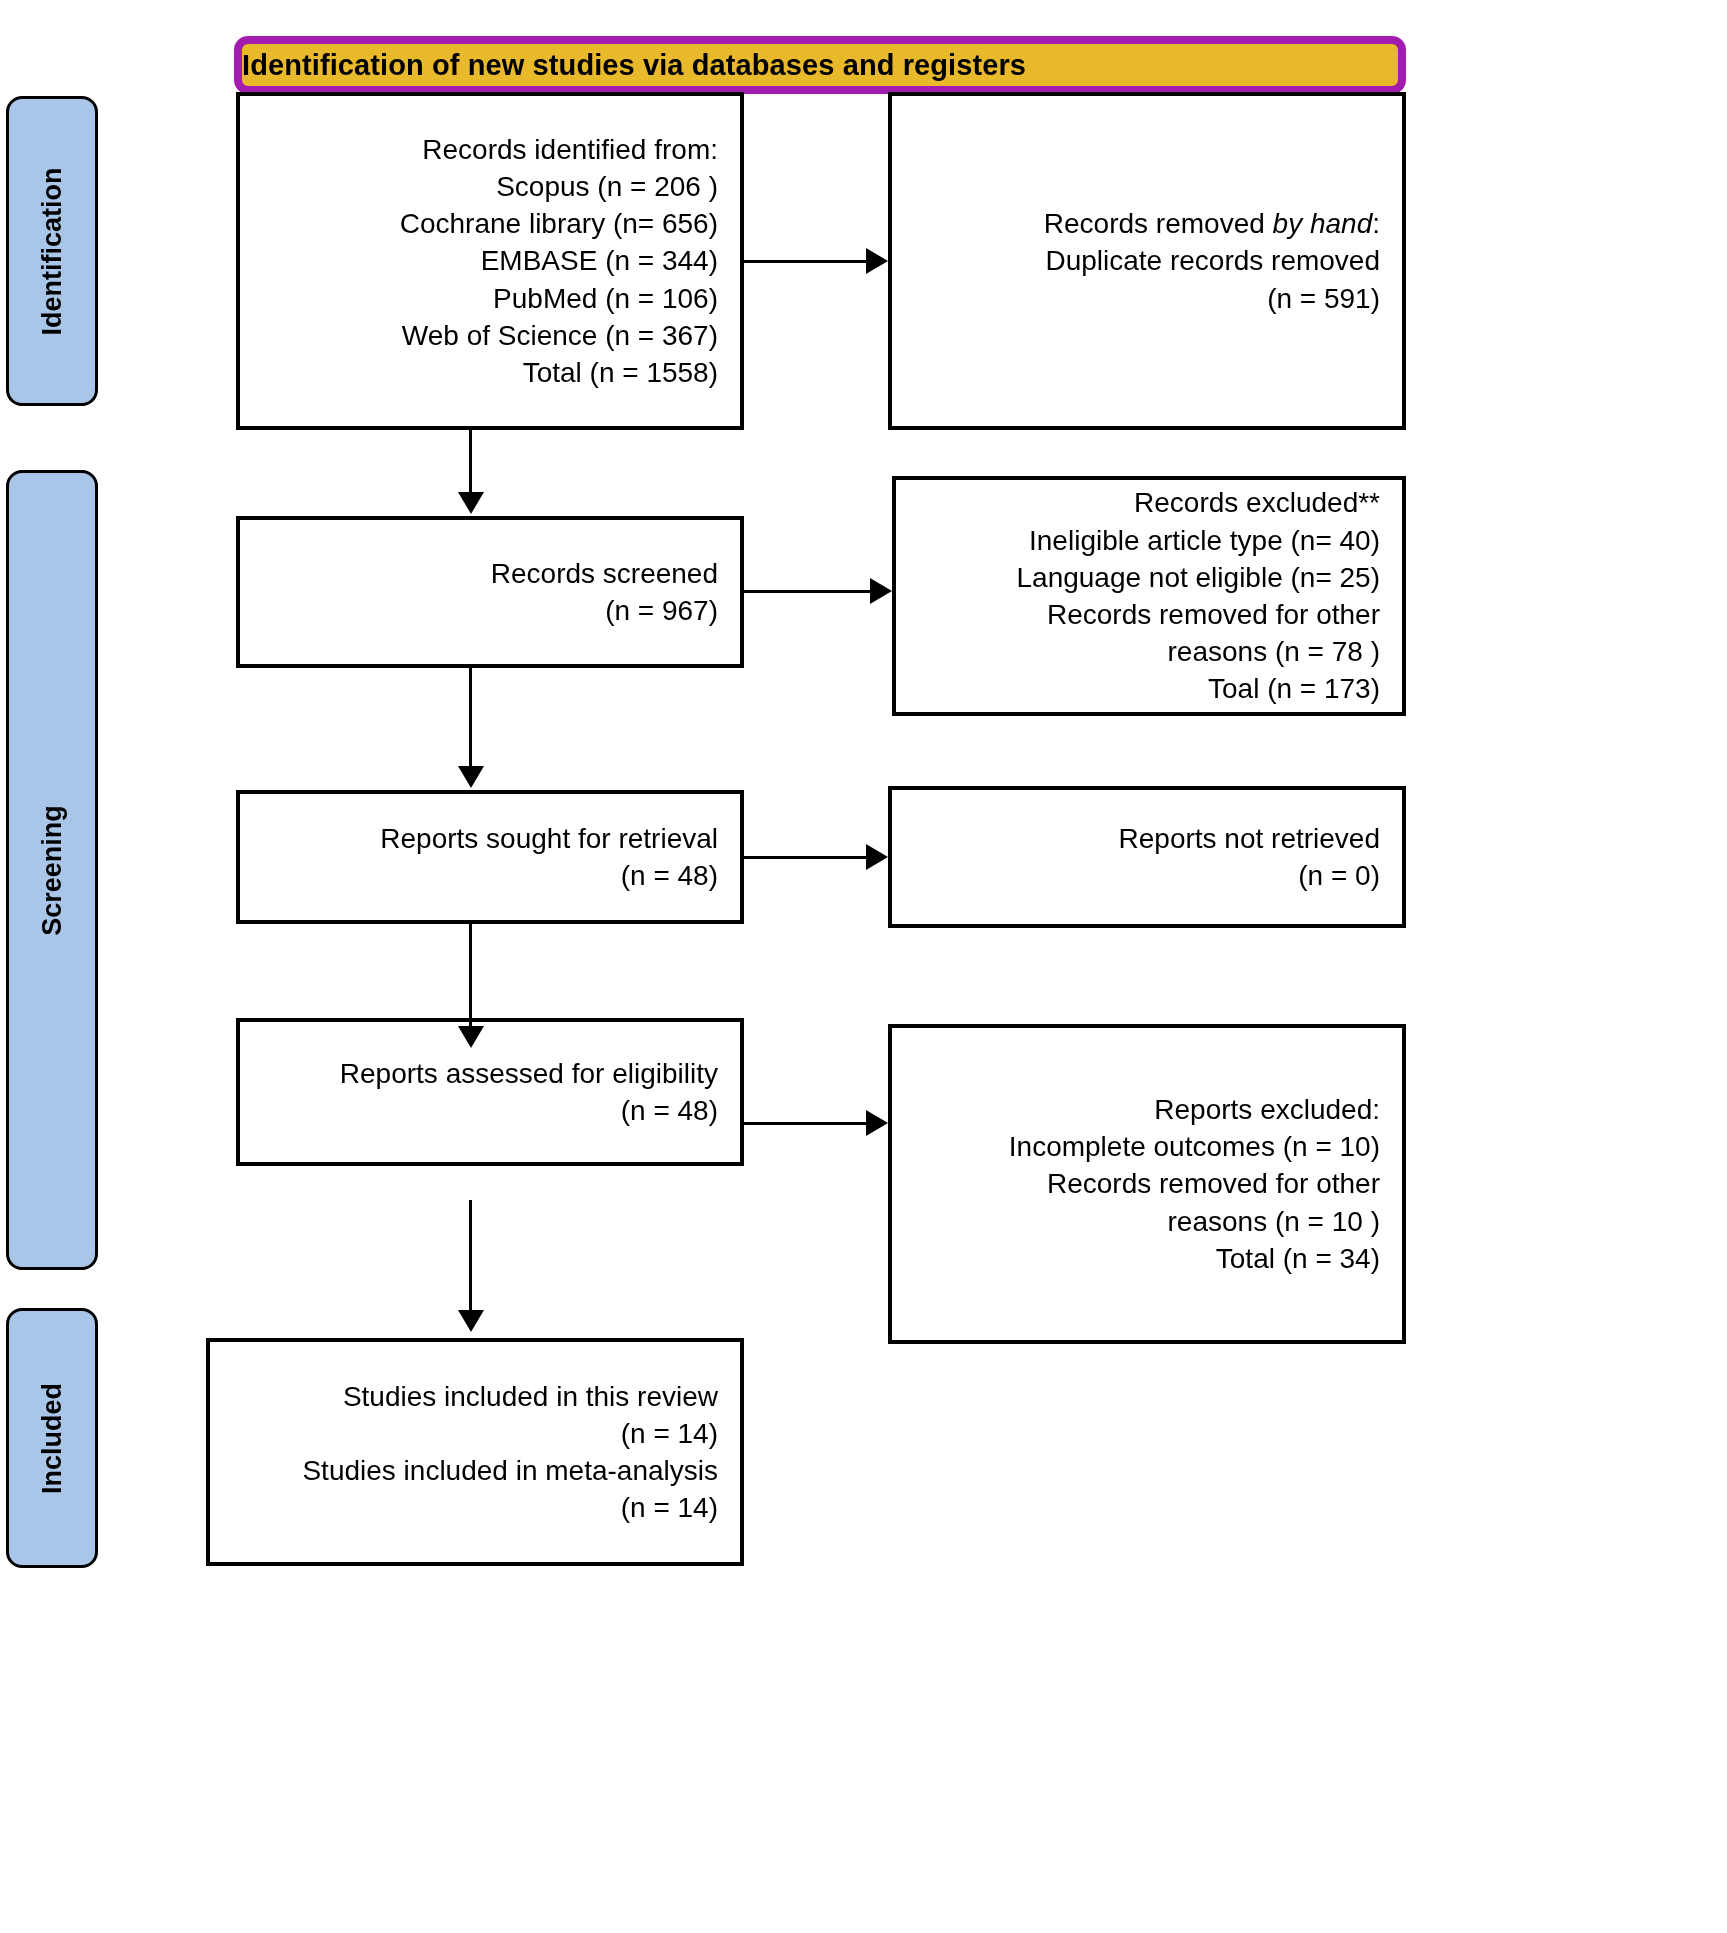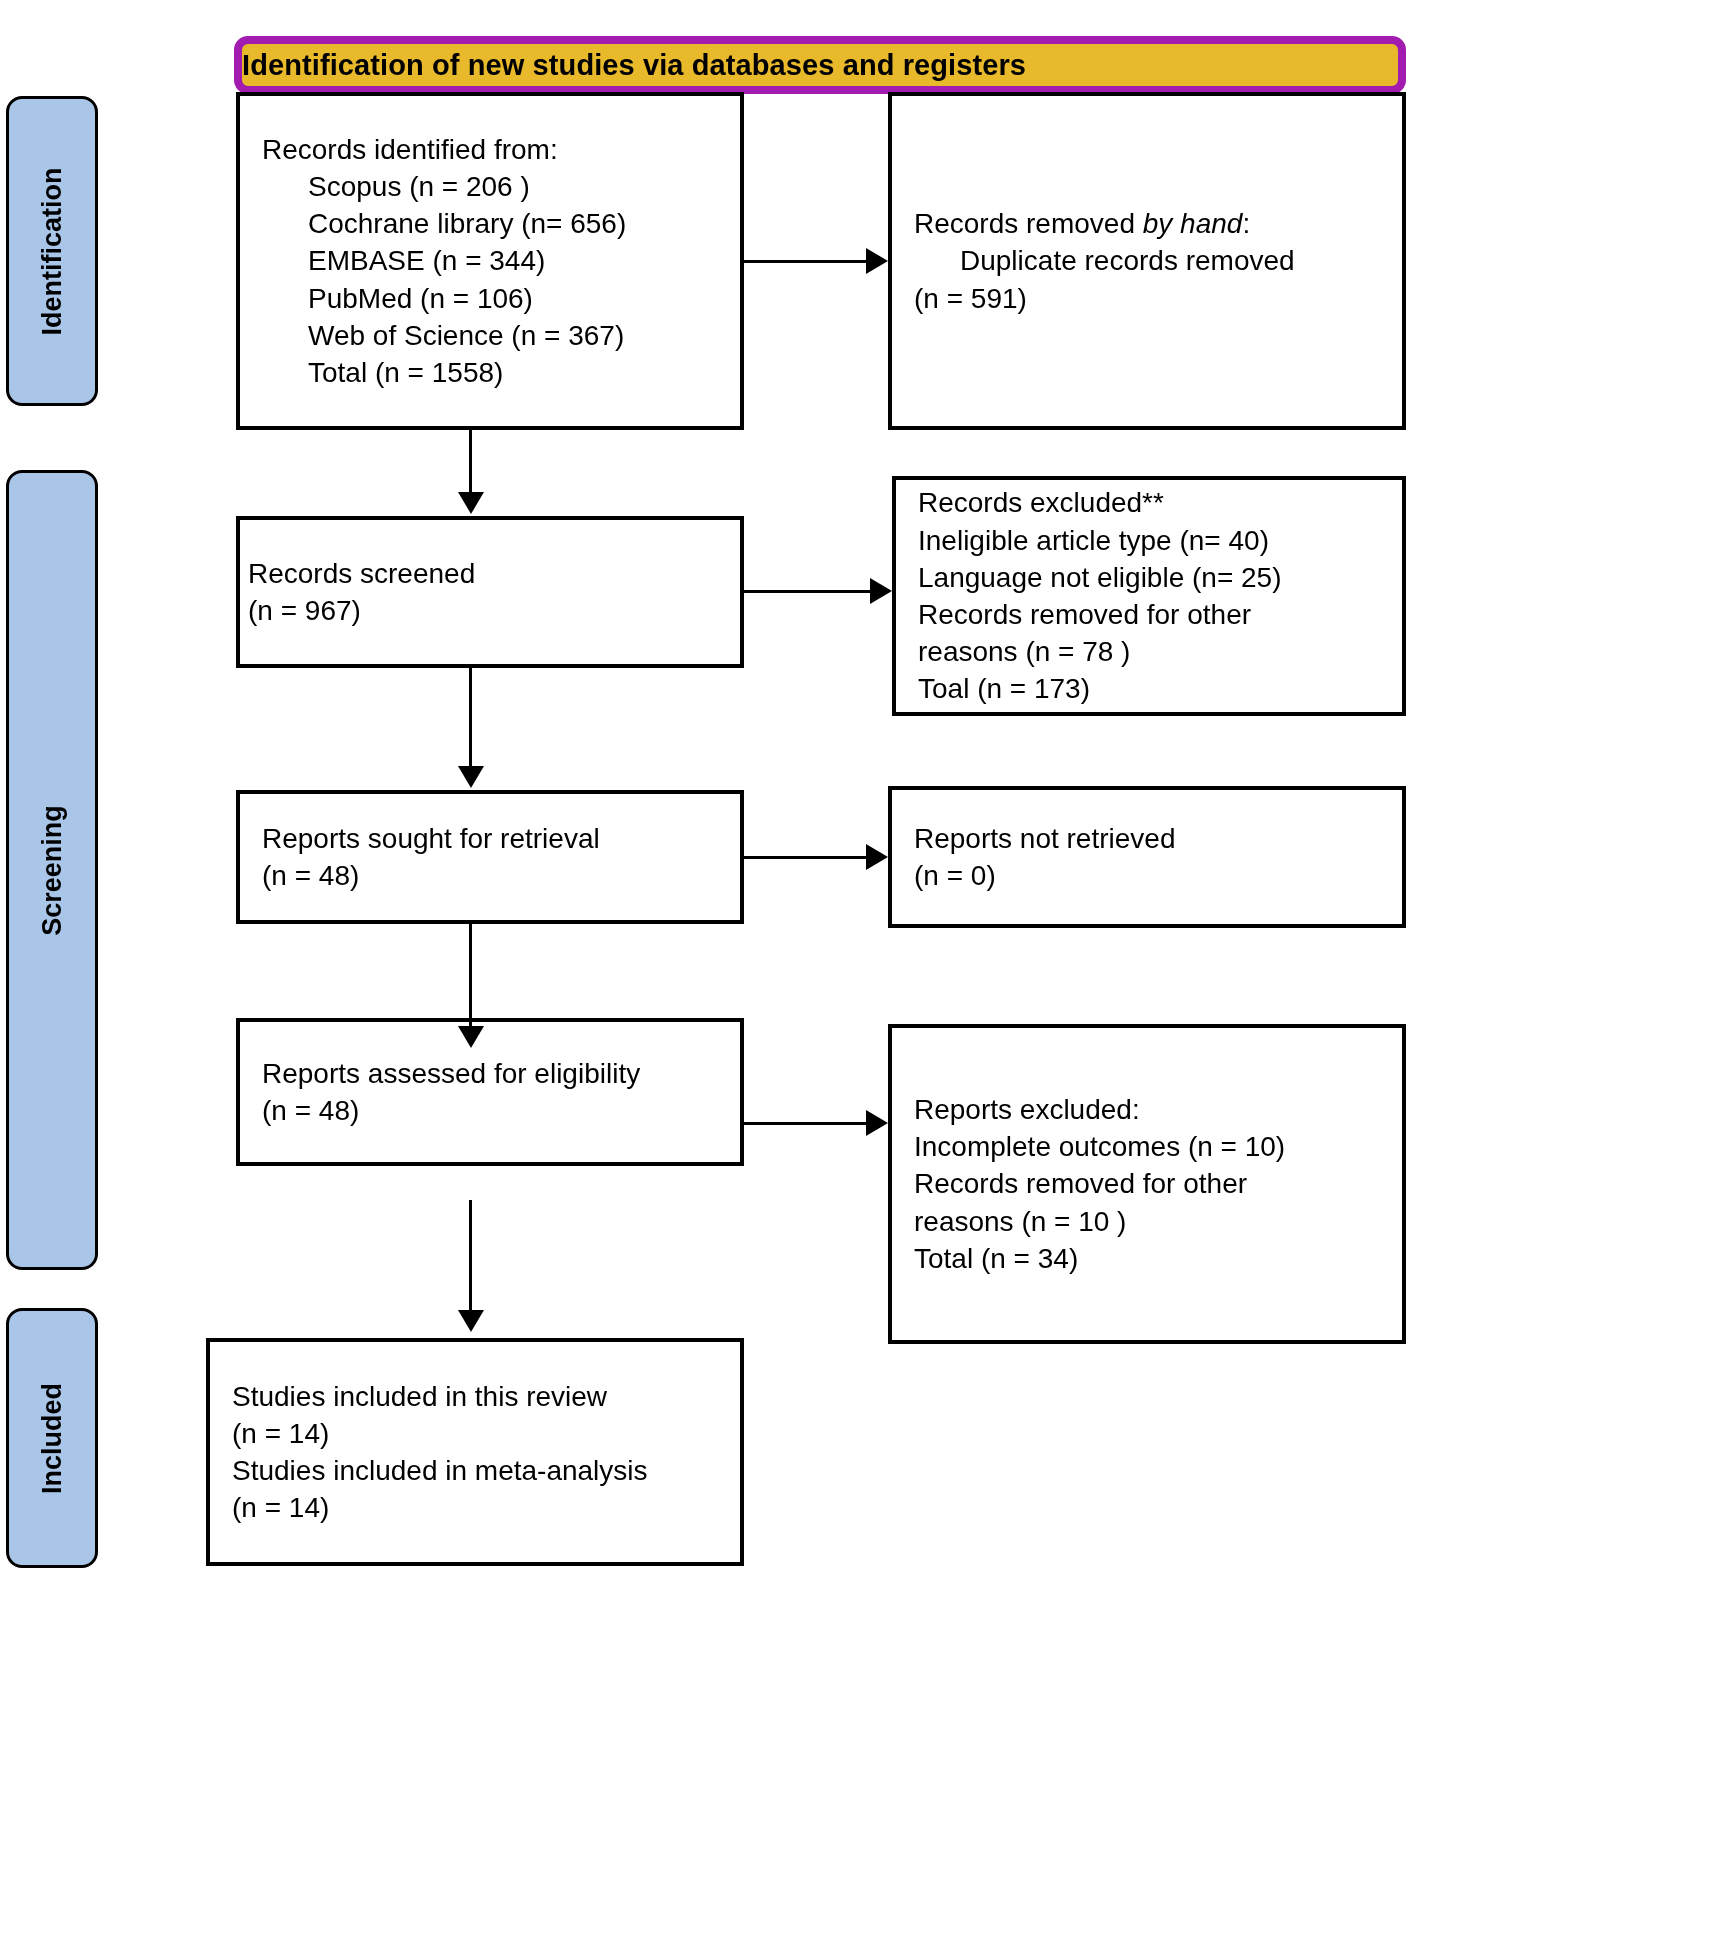--- a/index.html
+++ b/index.html
@@ -68,20 +68,21 @@
   
   .pbox {
     position: absolute;
     background: #ffffff;
     border: 4px solid #000000;
     box-sizing: border-box;
     padding: 12px 22px;
     display: flex;
     flex-direction: column;
     justify-content: center;
+    text-align: right;
   }
   .pbox .line {
     font-size: 28px;
     line-height: 1.33;
     color: #000000;
     white-space: pre;
   }
   .pbox .line.indent { padding-left: 46px; }
   .pbox .line .ital { font-style: italic; }
 

